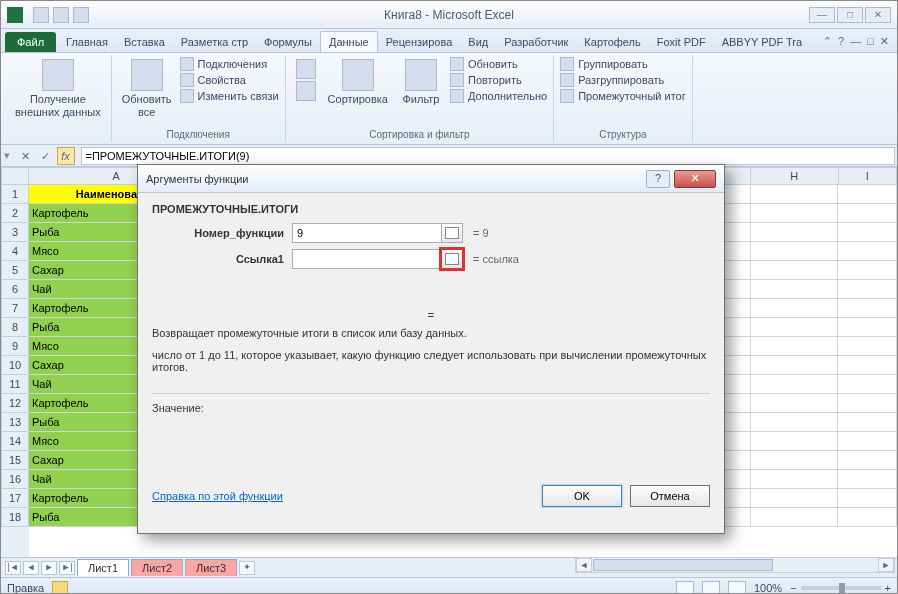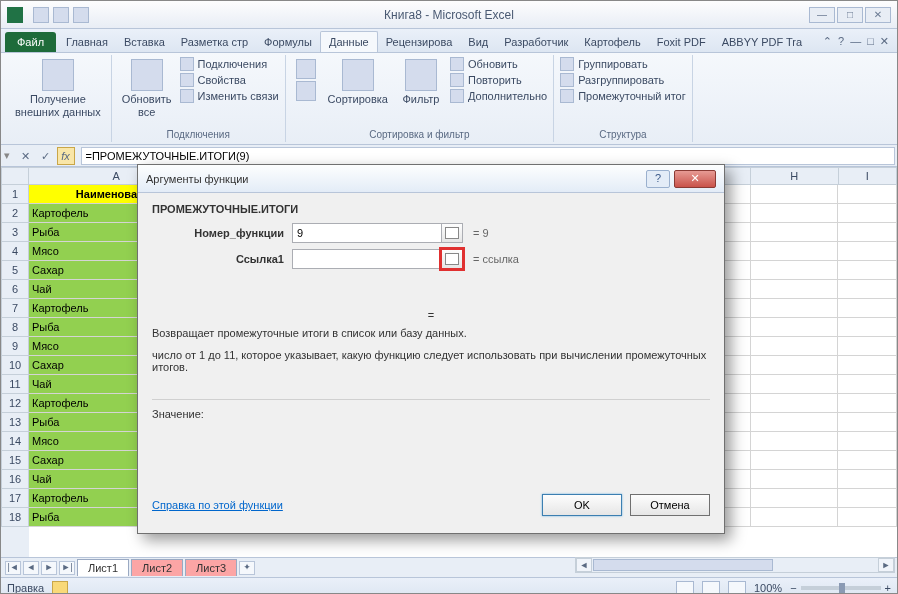--- a/index.html
+++ b/index.html
@@ -67,22 +67,22 @@
 .arginput{width:150px;height:20px;border:1px solid #abadb3;background:#fff;padding:1px 4px;font-size:11px}
 .refbtn{width:22px;height:20px;border:1px solid #abadb3;background:linear-gradient(#fdfdfd,#e6e6e6);margin-left:-1px;display:flex;align-items:center;justify-content:center}
 .refbtn.hl{outline:3px solid #e03030;outline-offset:-1px}
 .argresult{margin-left:10px;color:#666}
 .dlg-desc{margin-top:40px;border-top:0;color:#333;font-size:11px}
 .dlg-desc .eq{text-align:center;margin-bottom:6px}
 .dlg-desc .main{margin-bottom:10px}
 .dlg-desc .detail{display:flex}
 .dlg-desc .detail b{width:220px;text-align:right;padding-right:6px;display:block}
 .dlg-desc .detail span{flex:1}
-.dlg-value{margin-top:26px;border-top:1px solid #d0d0d0;padding-top:8px}
-.dlg-footer{position:absolute;bottom:17px;left:14px;right:14px;display:flex;align-items:center}
+.dlg-value{margin-top:20px;border-top:1px solid #d0d0d0;padding-top:8px}
+.dlg-footer{position:absolute;bottom:26px;left:14px;right:14px;display:flex;align-items:center}
 .dlg-footer a{color:#0066cc;text-decoration:underline;font-size:11px}
 .dlg-footer .btns{margin-left:auto;display:flex;gap:8px}
 .dlg-footer button{width:80px;height:22px;border:1px solid #707070;background:linear-gradient(#fdfdfd,#e6e6e6);font-size:11px}
 .dlg-footer button.primary{border:1px solid #3c7fb1;box-shadow:0 0 2px #6db0e0}
 .hscroll{position:absolute;bottom:20px;right:2px;width:320px;height:16px;background:#e8eef6;border:1px solid #c5cfd9;display:flex}
 .hscroll .arr{width:16px;background:#f0f4fa;border:1px solid #c5cfd9;text-align:center;line-height:13px;font-size:9px;color:#5a6a83}
 .hscroll .thumb{width:180px;background:#d4dced;border:1px solid #a9b9d2;margin:1px}
 </style>
 </head>
 <body>

